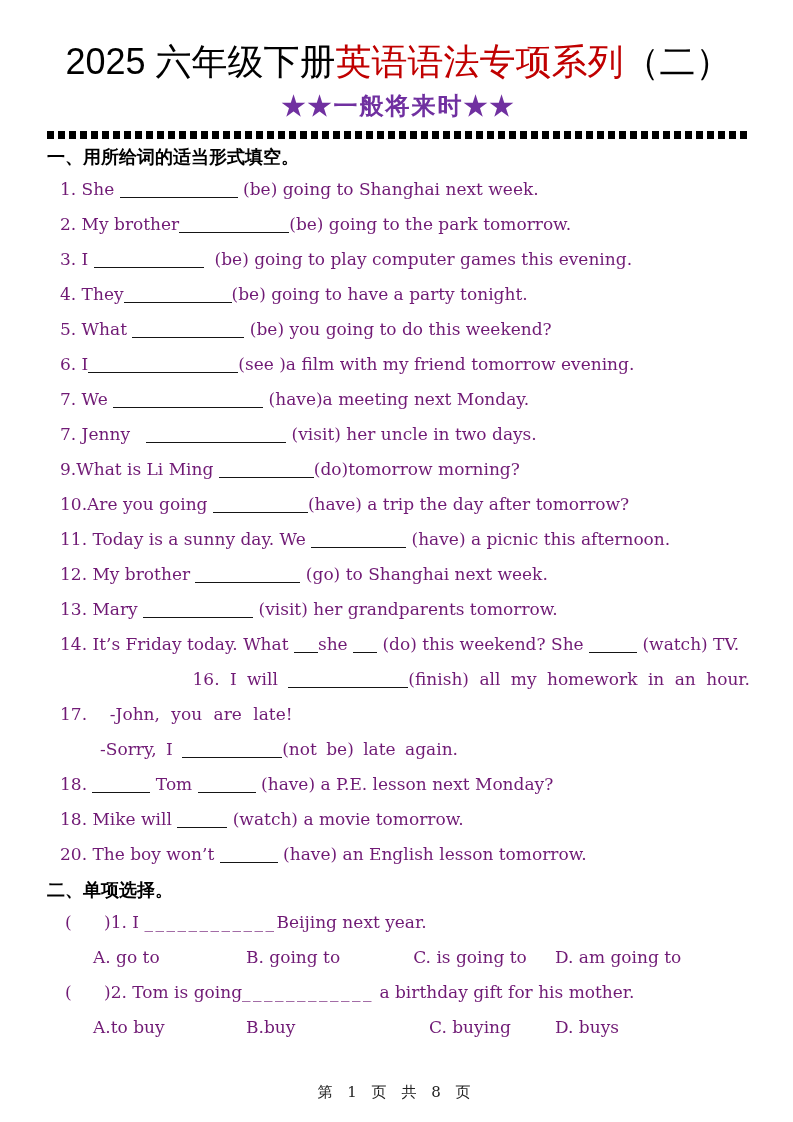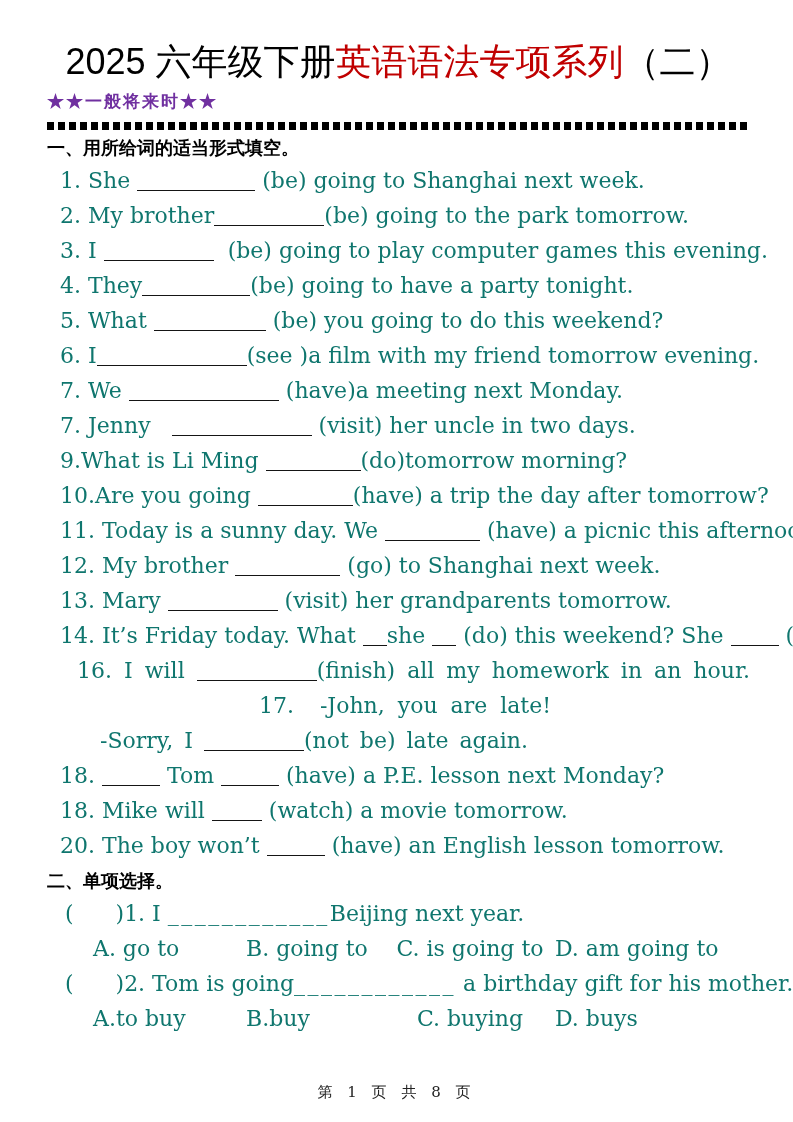--- a/index.html
+++ b/index.html
@@ -16,48 +16,48 @@
   .title{
     text-align:center;
     font-family:"Liberation Sans", sans-serif;
     font-weight:normal;
     font-size:36px;
     line-height:1.35;
     color:#000;
     white-space:nowrap;
   }
   .subtitle{
-    text-align:left;
+    text-align:center;
     font-family:"Liberation Sans", sans-serif;
     font-weight:bold;
-    font-size:17px;
+    font-size:24px;
     letter-spacing:2px;
     margin-top:3px;
   }
   .dotted{
     height:8px;
     margin-top:9px;
     background:repeating-linear-gradient(90deg,#000 0 7px,transparent 7px 11px);
   }
   .heading{
     font-family:"Liberation Sans", sans-serif;
     font-weight:bold;
     font-size:18px;
     color:#000;
     height:30px;
     line-height:30px;
     margin-top:3px;
   }
   .line{
     height:35px;
     line-height:35px;
-    font-size:22px;
+    font-size:17px;
     padding-left:13px;
     white-space:pre;
-    color:#0f766e;
+    color:#701a75;
   }
   .line.options{padding-left:46px;}
   .seg{white-space:pre;}
   .blank{
     display:inline-block;
     height:0;
     border-bottom:1.6px solid #151515;
     vertical-align:-3px;
   }
   .dashblank{letter-spacing:2.5px;}
@@ -98,21 +98,21 @@
       <div class="line"><span class="seg">6. I</span><span class="blank" style="width: 150px;"></span><span class="seg">(see )a film with my friend tomorrow evening.</span></div>
       <div class="line"><span class="seg">7. We </span><span class="blank" style="width: 150px;"></span><span class="seg"> (have)a meeting next Monday.</span></div>
       <div class="line"><span class="seg">7. Jenny   </span><span class="blank" style="width: 140px;"></span><span class="seg"> (visit) her uncle in two days.</span></div>
       <div class="line"><span class="seg">9.What is Li Ming </span><span class="blank" style="width: 95px;"></span><span class="seg">(do)tomorrow morning?</span></div>
       <div class="line"><span class="seg">10.Are you going </span><span class="blank" style="width: 95px;"></span><span class="seg">(have) a trip the day after tomorrow?</span></div>
       <div class="line"><span class="seg">11. Today is a sunny day. We </span><span class="blank" style="width: 95px;"></span><span class="seg"> (have) a picnic this afternoon.</span></div>
       <div class="line"><span class="seg">12. My brother </span><span class="blank" style="width: 105px;"></span><span class="seg"> (go) to Shanghai next week.</span></div>
       <div class="line"><span class="seg">13. Mary </span><span class="blank" style="width: 110px;"></span><span class="seg"> (visit) her grandparents tomorrow.</span></div>
       <div class="line"><span class="seg">14. It’s Friday today. What </span><span class="blank" style="width: 24px;"></span><span class="seg">she </span><span class="blank" style="width: 24px;"></span><span class="seg"> (do) this weekend? She </span><span class="blank" style="width: 48px;"></span><span class="seg"> (watch) TV.</span></div>
       <div class="line" style="word-spacing: 5px; text-align: right;"><span class="seg">16. I will </span><span class="blank" style="width: 120px;"></span><span class="seg">(finish) all my homework in an hour.</span></div>
-      <div class="line" style="word-spacing: 6px; text-align: center;"><span class="seg">17.  -John, you are late!</span></div>
+      <div class="line" style="word-spacing: 6px;"><span class="seg">17.  -John, you are late!</span></div>
       <div class="line" style="padding-left: 53px; word-spacing: 4px;"><span class="seg">-Sorry, I </span><span class="blank" style="width: 100px;"></span><span class="seg">(not be) late again.</span></div>
       <div class="line"><span class="seg">18. </span><span class="blank" style="width: 58px;"></span><span class="seg"> Tom </span><span class="blank" style="width: 58px;"></span><span class="seg"> (have) a P.E. lesson next Monday?</span></div>
       <div class="line"><span class="seg">18. Mike will </span><span class="blank" style="width: 50px;"></span><span class="seg"> (watch) a movie tomorrow.</span></div>
       <div class="line"><span class="seg">20. The boy won’t </span><span class="blank" style="width: 58px;"></span><span class="seg"> (have) an English lesson tomorrow.</span></div>
     </div>
 
   <div class="heading">二、单项选择。</div>
 
   <div>
       <div class="line" style="padding-left: 18px;"><span class="seg">(      )1. I </span><span class="dashblank seg">____________</span><span class="seg">Beijing next year.</span></div>

